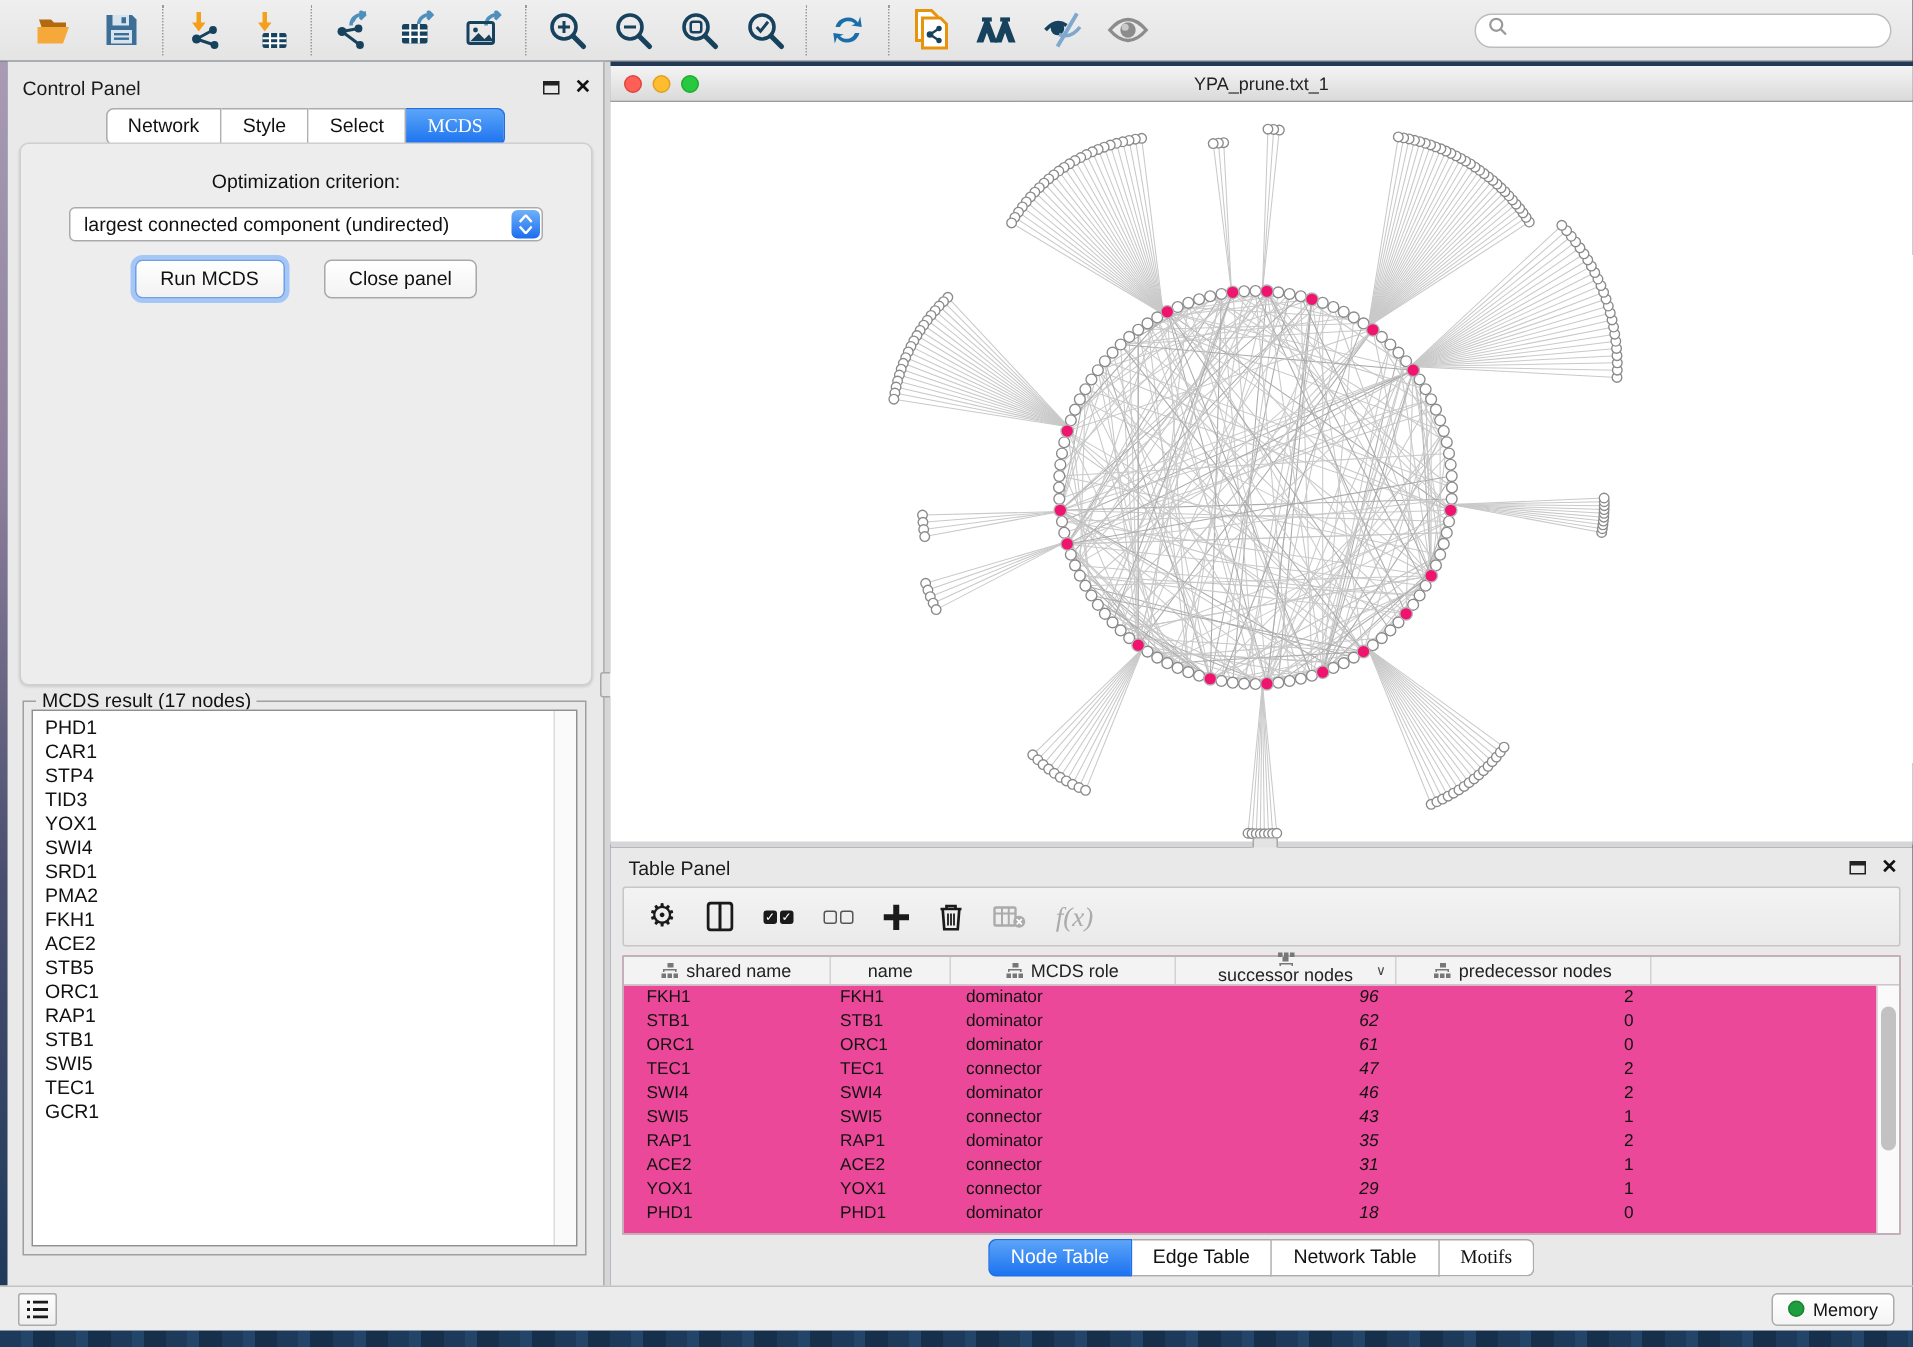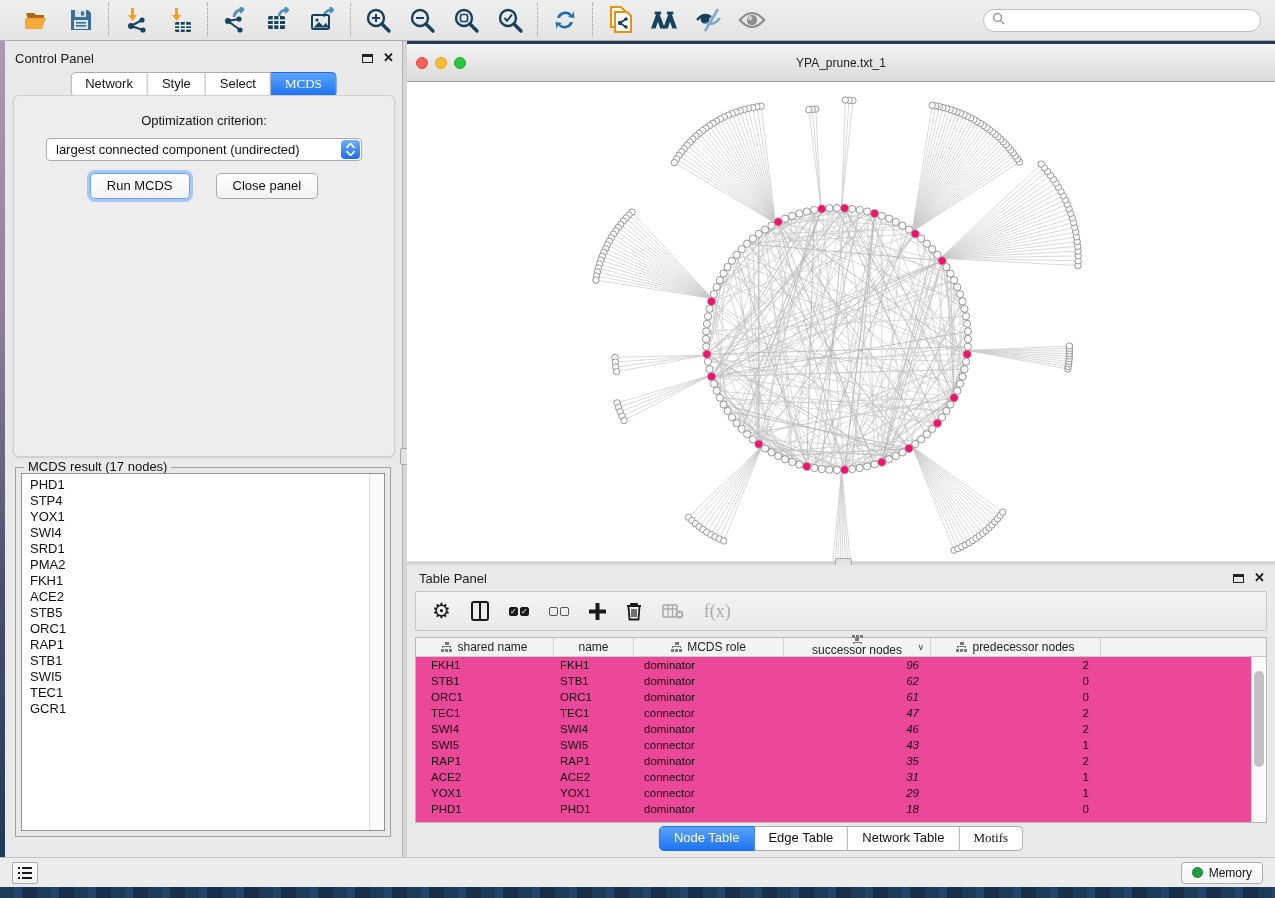--- a/index.html
+++ b/index.html
@@ -64,40 +64,40 @@
   .mcds-scroll { position:absolute; right:0; top:0; bottom:0; width:15px; background:#FAFAFA; border-left:1px solid #DCDCDC; }
 
   
   .v-divider { position:absolute; left:403px; top:41px; width:4px; height:817px; background:#D6D6D6; }
   .v-handle { position:absolute; left:-3px; top:407px; width:9px; height:17px; background:#E3E3E3; border:1px solid #A8A8A8; border-radius:2px; cursor:col-resize; }
   .h-divider { position:absolute; left:407px; top:561px; right:0; height:4px; background:#D6D6D6; }
   .h-handle { position:absolute; left:428px; top:-3px; width:17px; height:9px; background:#E3E3E3; border:1px solid #A8A8A8; border-radius:2px; cursor:row-resize; }
 
   
   .net-window { position:absolute; left:407px; top:44px; right:0; height:517px; background:#fff; }
-  .net-titlebar { height:38px; background:linear-gradient(#F4F4F4,#DADADA); border-bottom:1px solid #9E9E9E;
+  .net-titlebar { height:24px; background:linear-gradient(#F4F4F4,#DADADA); border-bottom:1px solid #9E9E9E;
     display:flex; align-items:center; position:relative; }
   .lights { display:flex; gap:7px; padding-left:9px; }
   .light { width:12px; height:12px; border-radius:50%; cursor:pointer; }
   .light.red { background:#FF5F57; border:1px solid #E0443E; }
   .light.yellow { background:#FEBC2E; border:1px solid #DEA123; }
   .light.green { background:#28C840; border:1px solid #1DAD2B; }
   .net-title { position:absolute; left:0; right:0; text-align:center; font-size:12px; color:#222; }
   .net-canvas { position:relative; width:100%; height:495px; background:#fff; overflow:hidden; cursor:default; }
 
   
   .table-panel { position:absolute; left:407px; top:565px; right:0; height:293px; background:#E9E9E9; }
   .tp-title-row { position:absolute; left:12px; top:4px; right:10px; height:18px; display:flex; align-items:center; }
   .tp-toolbar { position:absolute; left:8px; top:26px; right:8px; height:40px;
     background:linear-gradient(#F3F3F3,#EAEAEA); border:1px solid #C6C6C6; border-radius:2px;
     display:flex; align-items:center; gap:20px; padding-left:16px; }
   .tp-tool { display:flex; align-items:center; justify-content:center; cursor:pointer; color:#1a1a1a; }
   .tp-tool.disabled { color:#ABABAB; cursor:default; }
   .gear-glyph { font-size:21px; line-height:20px; }
-  .fx-glyph { font-family:"Liberation Serif",serif; font-size:18px; }
+  .fx-glyph { font-family:"Liberation Serif",serif; font-style:italic; font-size:18px; }
   .checkpair { display:flex; gap:2px; }
   .cb { width:9px; height:9px; border:1.5px solid #1a1a1a; border-radius:2px; font-size:8px; line-height:7px; color:#fff; text-align:center; }
   .cb.checked { background:#1a1a1a; }
   .cb.empty { border-color:#555; }
 
   .data-table { position:absolute; left:8px; top:72px; right:8px; height:186px; background:#ec4899; border:1px solid #B7B7B7; }
   .thead { display:flex; height:19px; background:#F3F3F3; border-bottom:1px solid #C9C9C9; }
   .th { display:flex; align-items:center; justify-content:center; gap:5px; font-size:12px; color:#222;
     border-right:1px solid #D2D2D2; position:relative; cursor:pointer; }
   .th .sort-chev { font-size:9px; color:#444; position:absolute; right:6px; top:4px; }
@@ -331,21 +331,23 @@
         <button class="btn focus-ring">Run MCDS</button>
         <button class="btn">Close panel</button>
       </div>
     </div>
 
     <div class="mcds-group">
       <span class="mcds-legend">MCDS result (17 nodes)</span>
       <div class="mcds-list">
         <div class="mcds-items" id="mcds-items">
             <div class="mcds-item">PHD1</div>
+            <div class="mcds-item">CAR1</div>
             <div class="mcds-item">STP4</div>
+            <div class="mcds-item">TID3</div>
             <div class="mcds-item">YOX1</div>
             <div class="mcds-item">SWI4</div>
             <div class="mcds-item">SRD1</div>
             <div class="mcds-item">PMA2</div>
             <div class="mcds-item">FKH1</div>
             <div class="mcds-item">ACE2</div>
             <div class="mcds-item">STB5</div>
             <div class="mcds-item">ORC1</div>
             <div class="mcds-item">RAP1</div>
             <div class="mcds-item">STB1</div>

